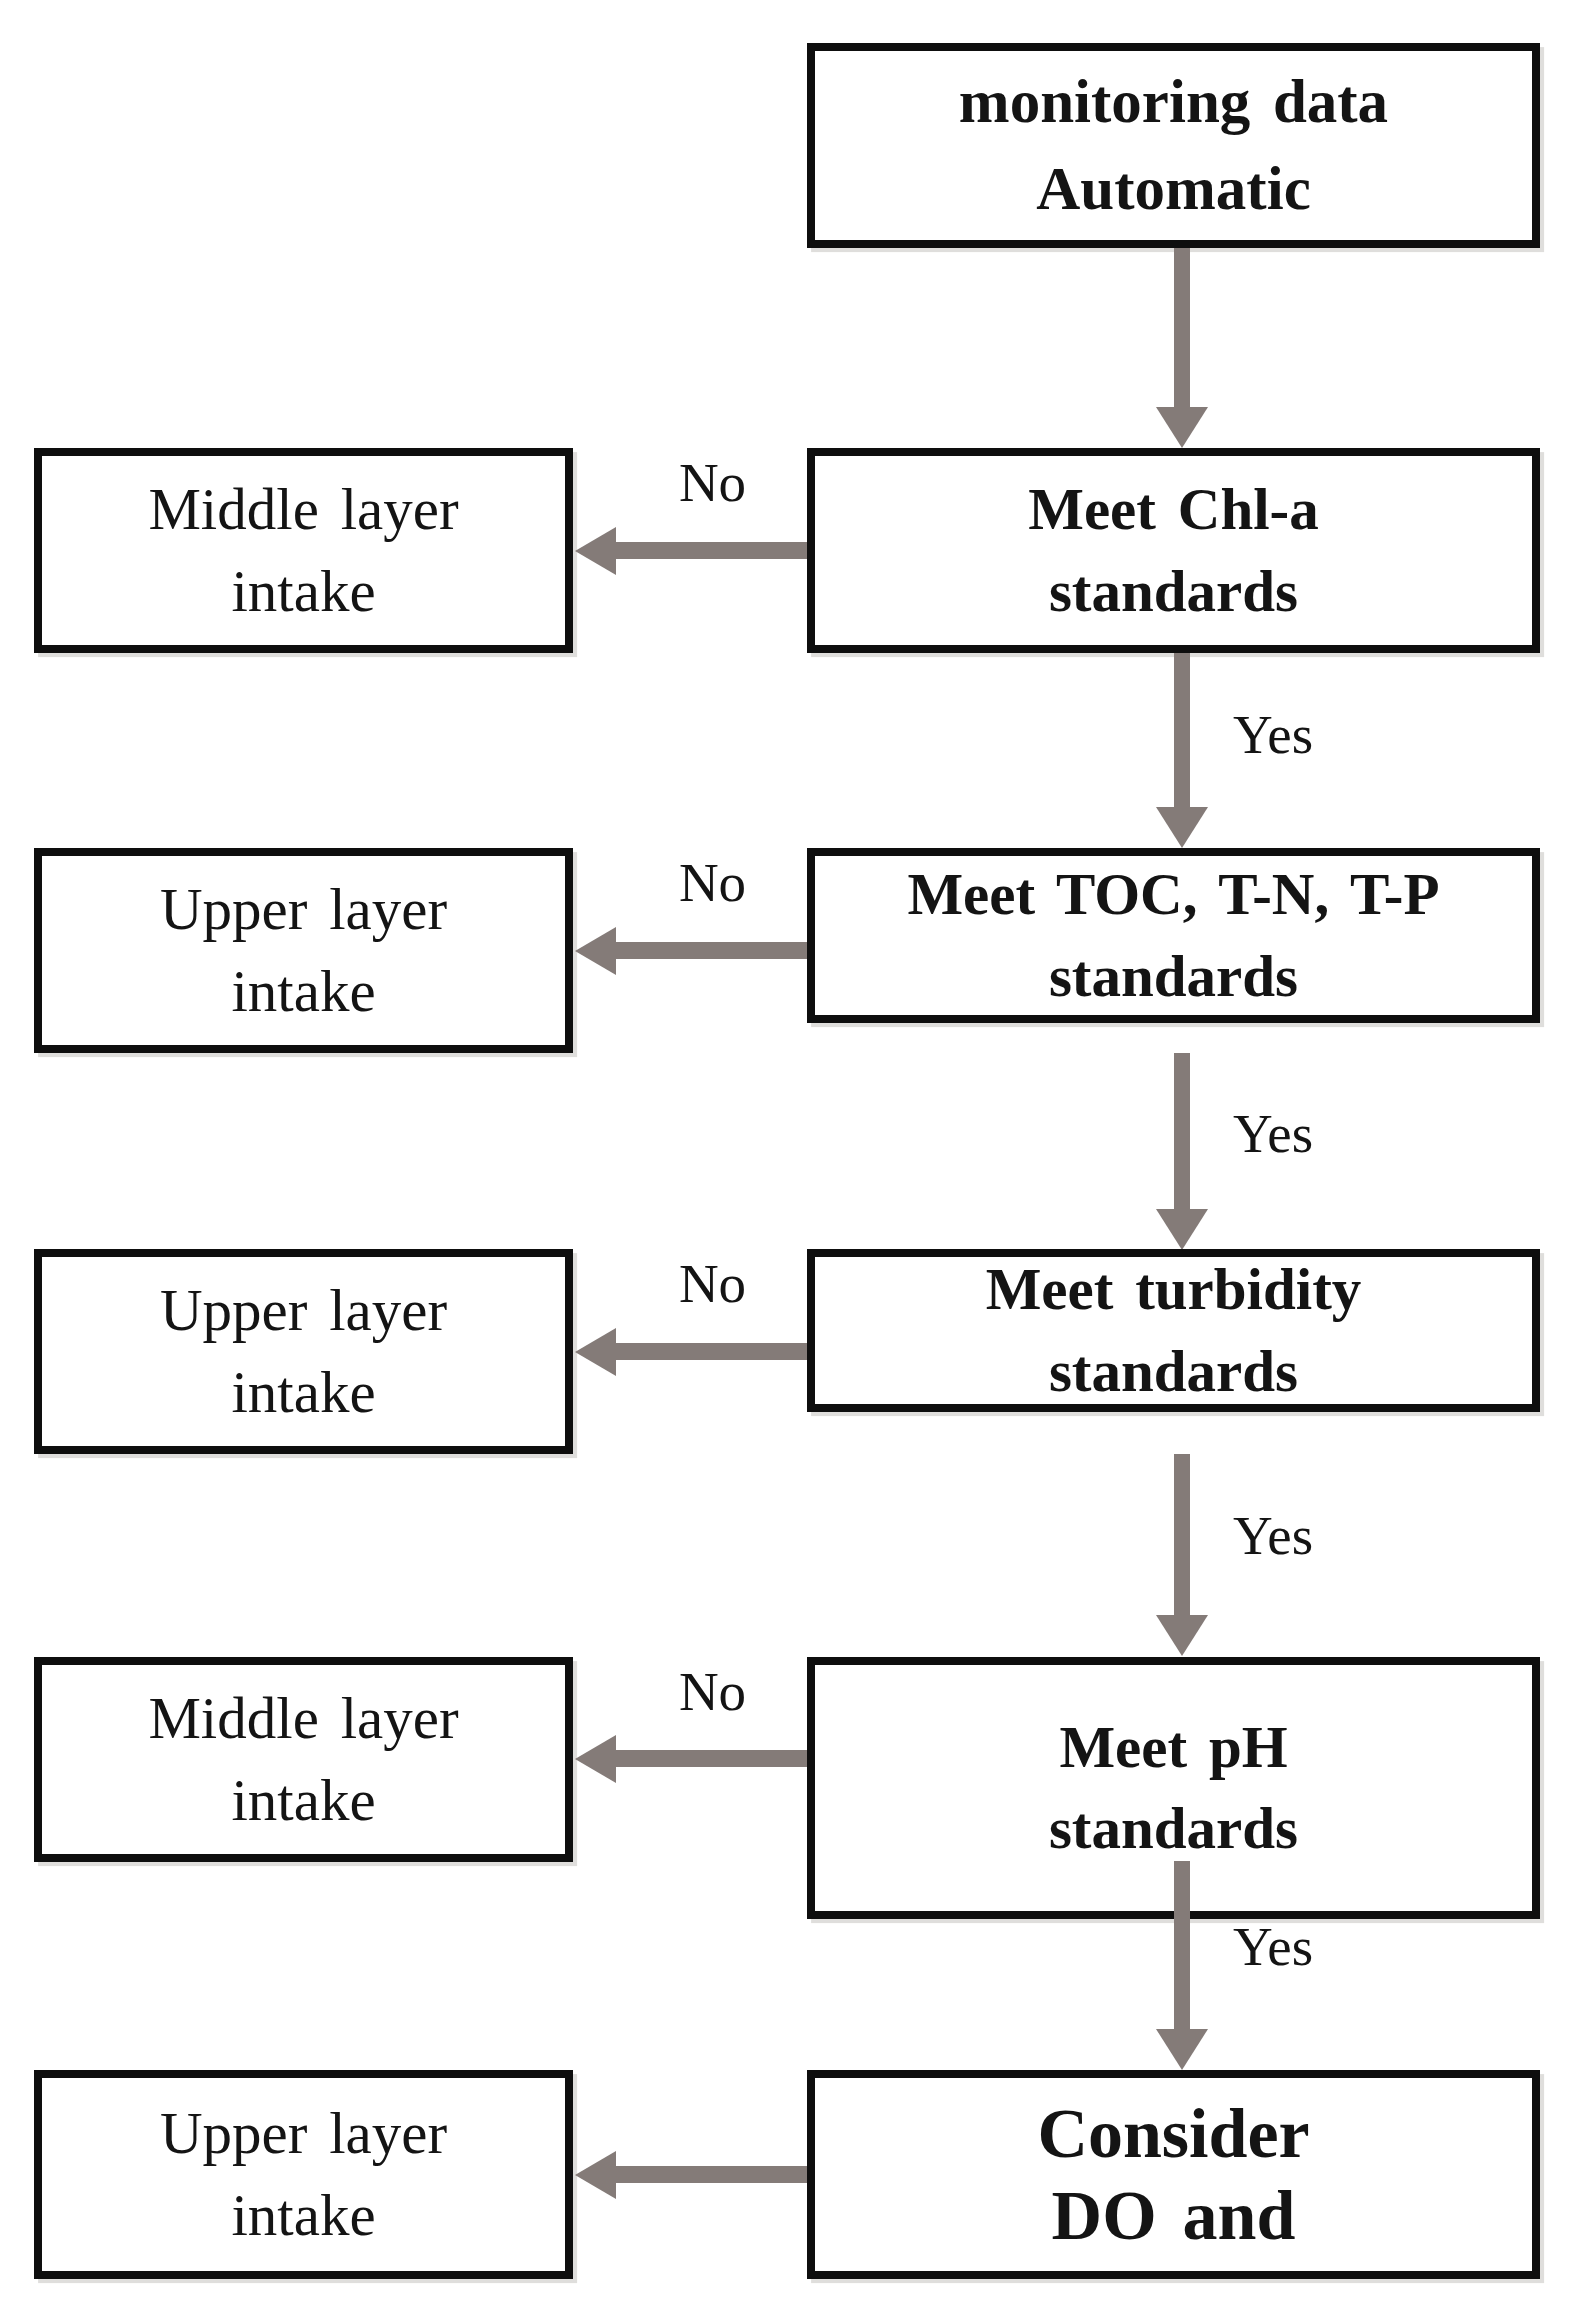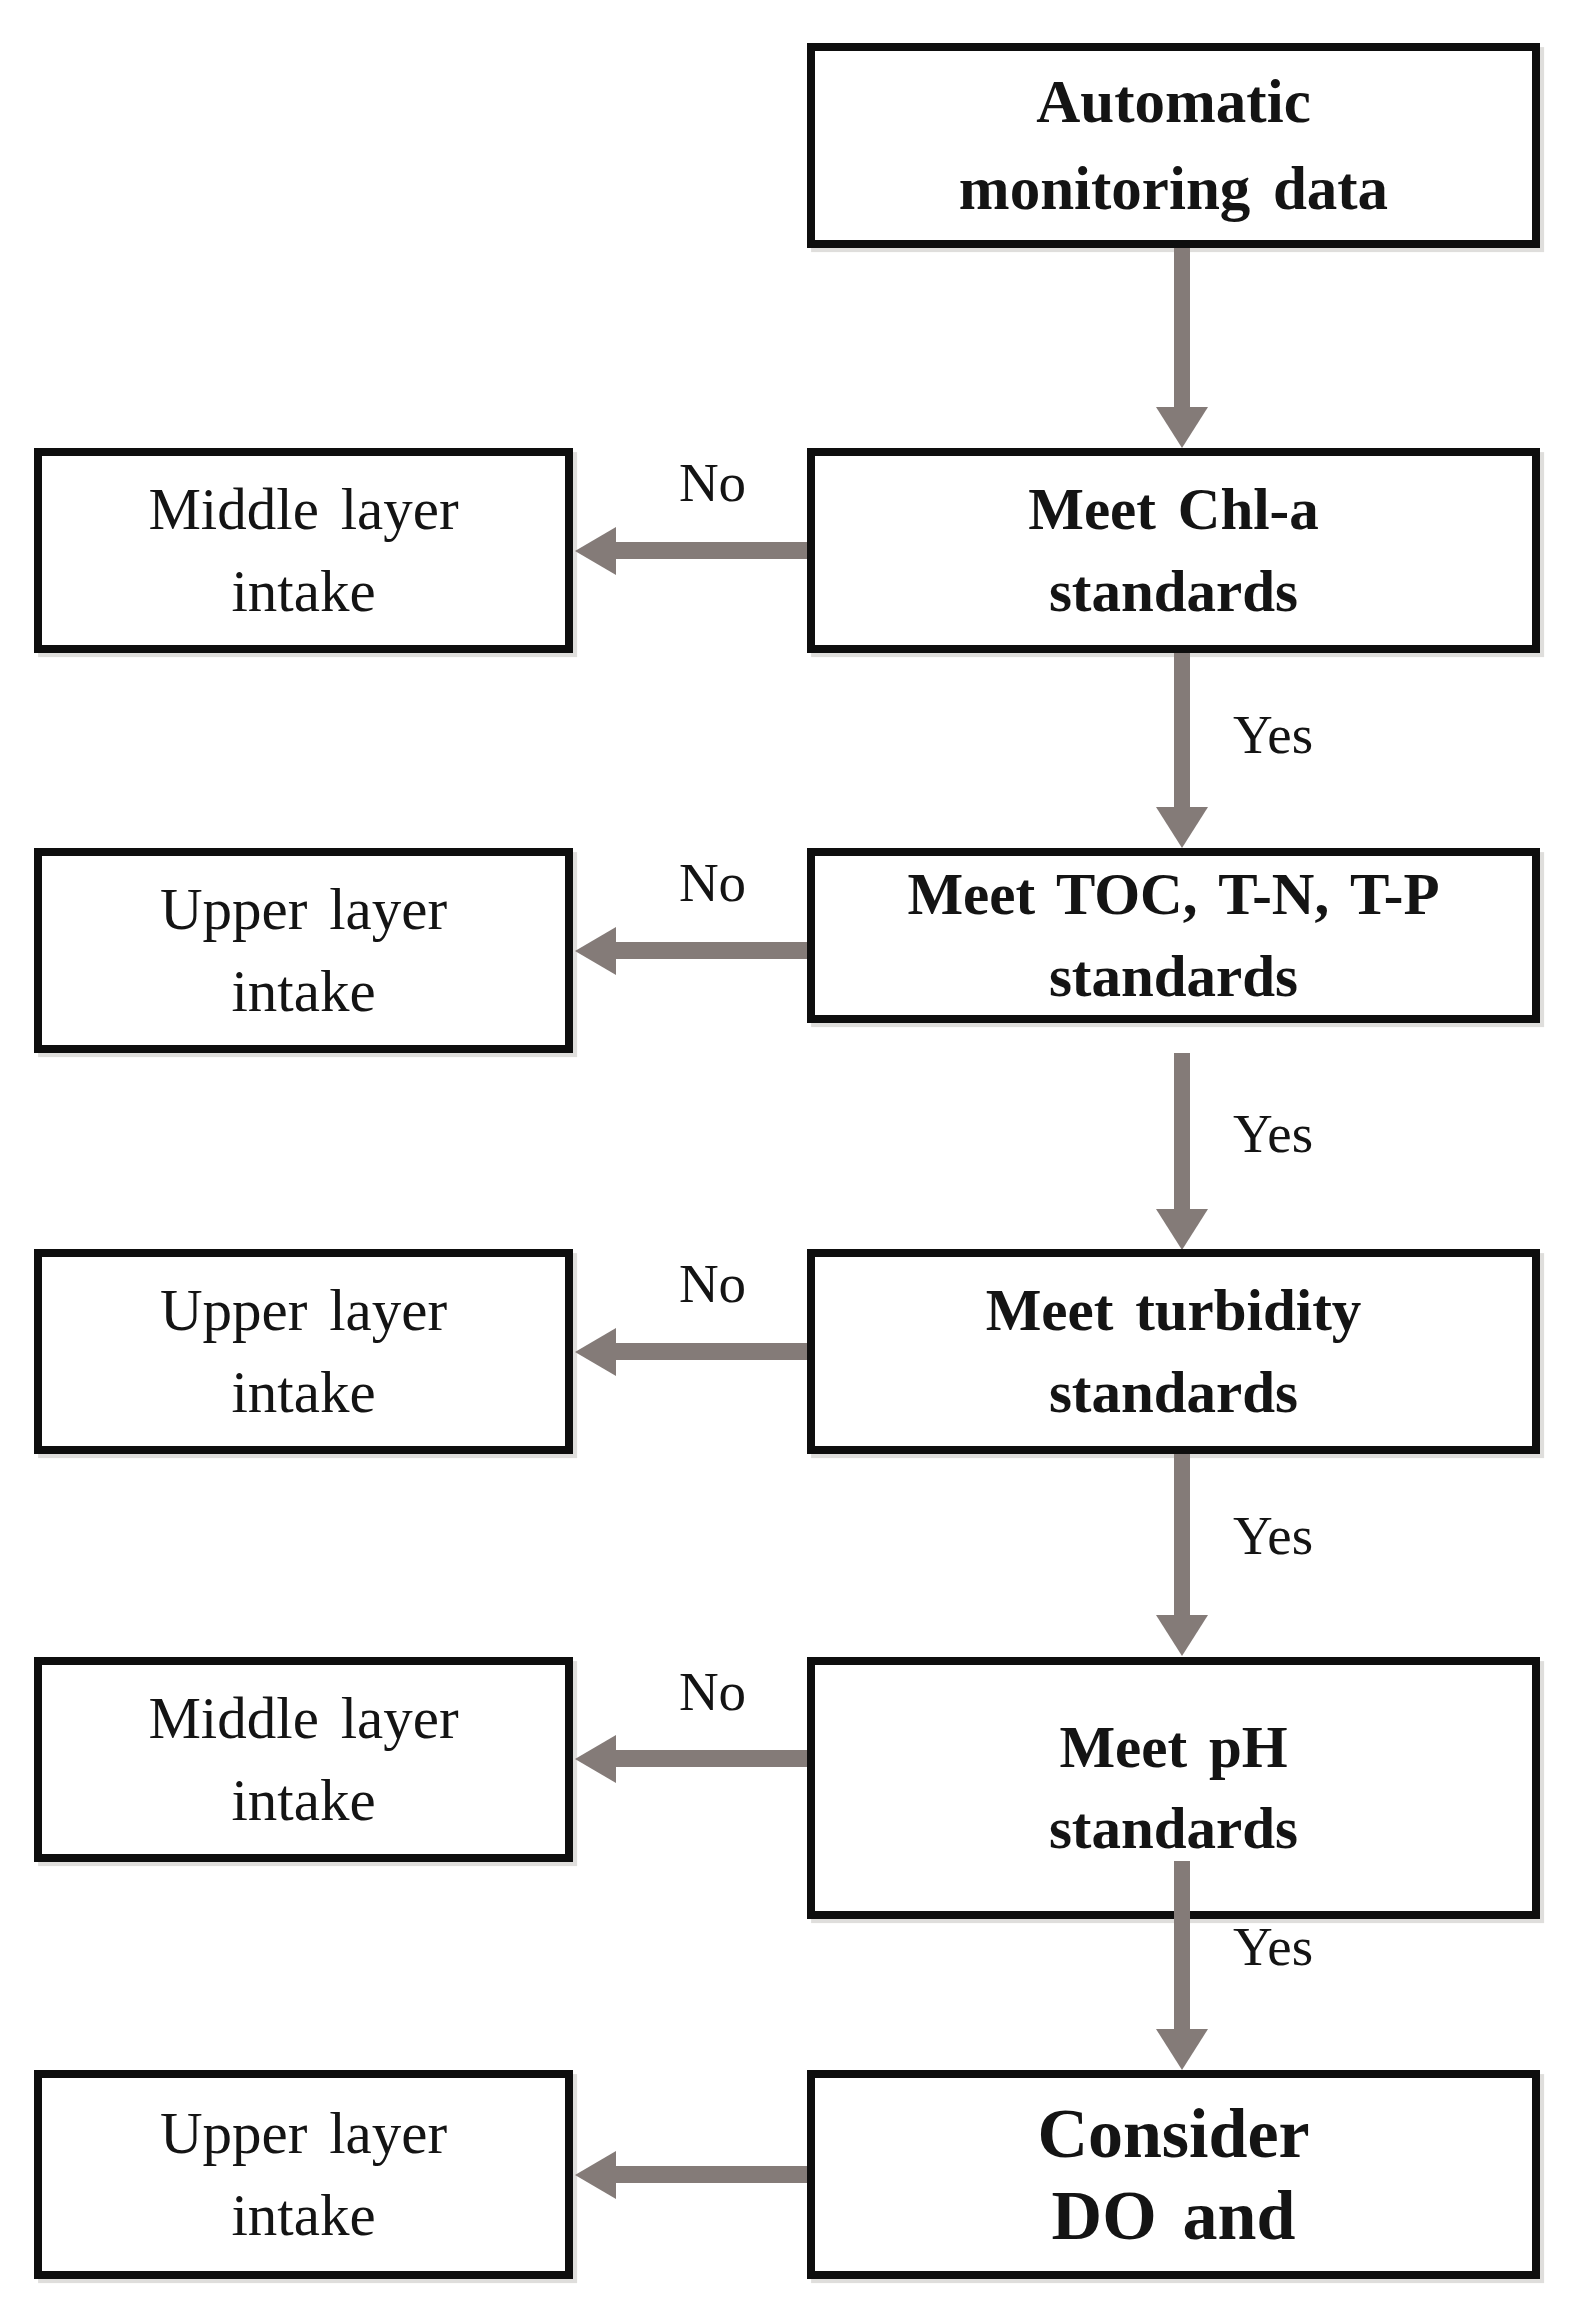--- a/index.html
+++ b/index.html
@@ -78,22 +78,22 @@
     border-right: 41px solid var(--arrow);
   }
   .harrow .shaft { height: 16.4px; flex: 1; background: var(--arrow); }
 </style>
 </head>
 <body>
 
 <div class="canvas">
 
   <div class="box decision start-box" style="top:43px;height:205px">
+    <div>monitoring data</div>
     <div>Automatic</div>
-    <div>monitoring data</div>
   </div>
 
   <div class="varrow" style="top:248px;height:200px">
     <div class="shaft"></div>
     <div class="head"></div>
   </div>
 
   <div class="box outcome" style="top:448px;height:205px">
     <div>Middle layer</div>
     <div>intake</div>
@@ -134,21 +134,21 @@
 
   <div class="box outcome" style="top:1249px;height:205px">
     <div>Upper layer</div>
     <div>intake</div>
   </div>
   <div class="lbl no" style="top:1254px">No</div>
   <div class="harrow" style="top:1327px">
     <div class="head"></div>
     <div class="shaft"></div>
   </div>
-  <div class="box decision" style="top:1249px;height:205px">
+  <div class="box decision" style="top:1249px;height:163px">
     <div>Meet turbidity</div>
     <div>standards</div>
   </div>
   <div class="varrow" style="top:1454px;height:202px">
     <div class="shaft"></div>
     <div class="head"></div>
   </div>
   <div class="lbl yes" style="top:1506px">Yes</div>
 
   <div class="box outcome" style="top:1657px;height:205px">

